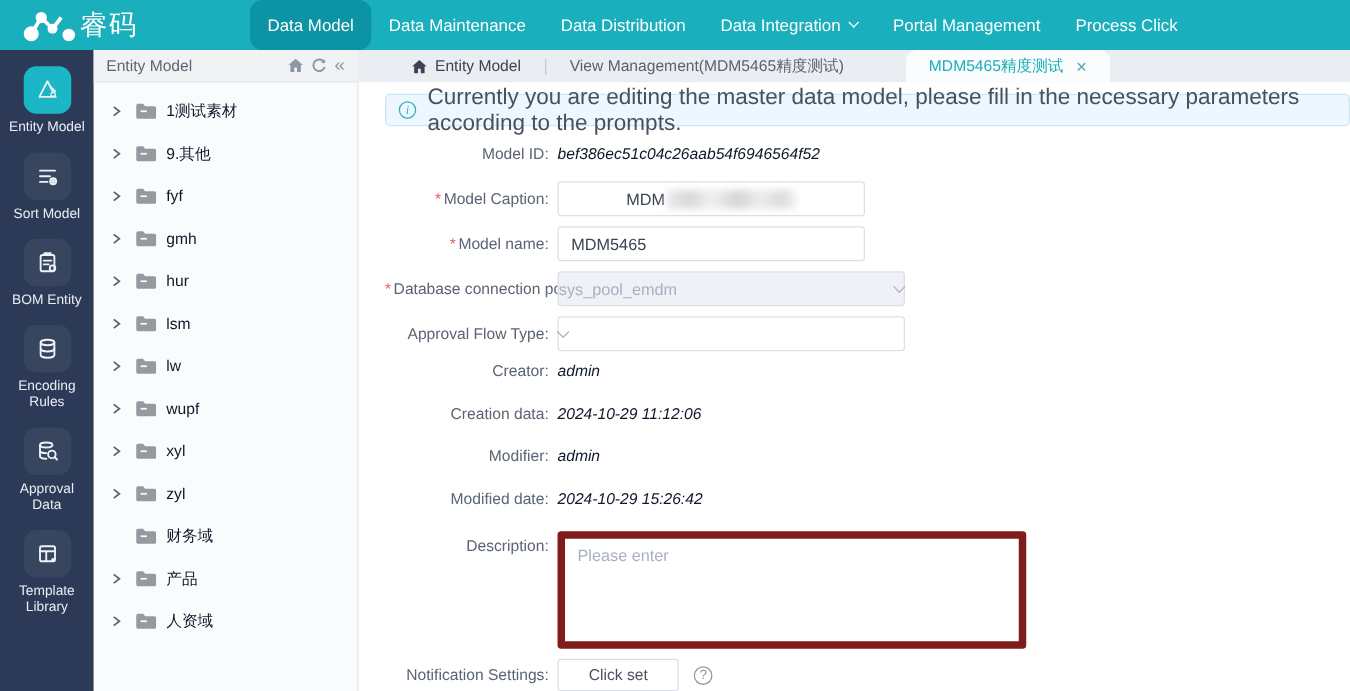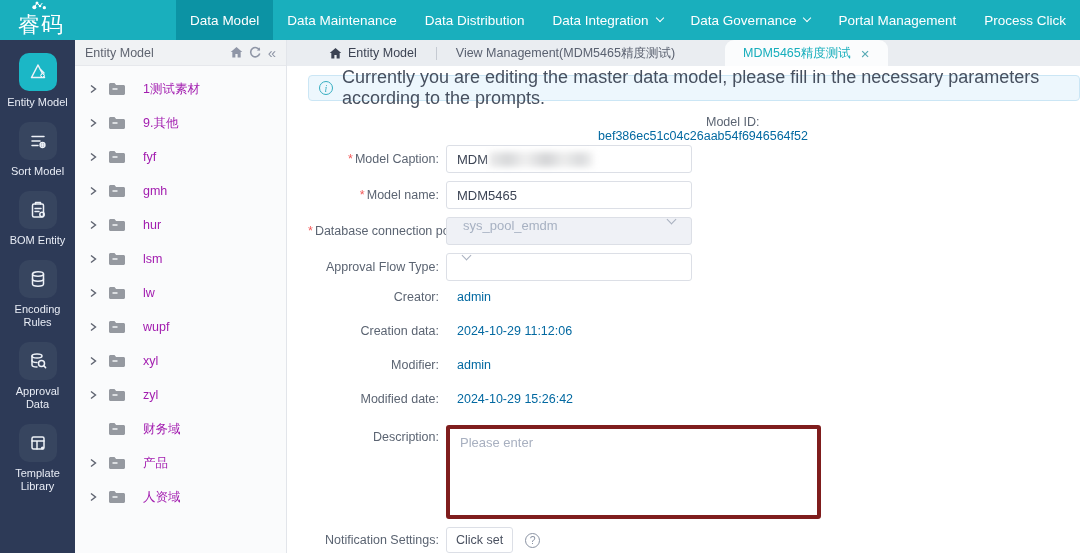--- a/index.html
+++ b/index.html
@@ -2,25 +2,25 @@
 <html><head>
 <meta charset="utf-8">
 <style>
   * { margin:0; padding:0; box-sizing:border-box; }
   html,body { width:1080px; height:553px; overflow:hidden; }
   body { font-family:"Liberation Sans","DejaVu Sans",sans-serif; font-size:13px; color:#3d4555; background:#fff; }
   .app { width:1080px; height:553px; display:flex; flex-direction:column; }
 
   
   .topbar { height:40px; background:#19afbd; display:flex; align-items:stretch; flex:none; }
-  .logo { width:200px; display:flex; padding-left:16px;flex-direction:column; }
+  .logo { width:200px; display:flex; align-items:center; padding-left:16px; }
   .logo svg { width:46px; height:30px; }
   .logo-text { color:#fff; font-size:22px; letter-spacing:1px; margin-left:2px; }
   .top-nav { display:flex; align-items:stretch; }
-  .nav-item { display:flex; align-items:center; padding:0 14px; color:#fff; font-size:13.5px; cursor:pointer; white-space:nowrap; }
+  .nav-item { display:flex; align-items:center; padding:0 14px; color:#fff; font-size:13.5px; cursor:pointer; white-space:nowrap;border-radius:10px; }
   .nav-item.active { background:#0c93a4; }
   .caret { border:solid #fff; border-width:0 1.5px 1.5px 0; padding:2.5px; transform:rotate(45deg); margin-left:8px; display:inline-block; position:relative; top:-2px; }
 
   
   .body-row { flex:1; display:flex; min-height:0; }
 
   
   .sidebar { width:75px; background:#2d3a57; flex:none; display:flex; flex-direction:column; align-items:center; padding-top:13px; overflow:hidden; }
   .side-item { display:flex; flex-direction:column; align-items:center; margin-bottom:13px; cursor:pointer; width:72px; }
   .tile { width:38px; height:38px; border-radius:10px; background:#37455f; display:flex; align-items:center; justify-content:center; color:#eef2f8; }
@@ -35,21 +35,21 @@
   .tree-tools { display:flex; align-items:center; color:#8f96a6; }
   .tree-tools .ticon { margin-left:6px; cursor:pointer; display:flex; align-items:center; font-size:15px; line-height:1; }
   .tree-tools svg { width:13px; height:13px; }
   .tree-body { flex:1; overflow:hidden; padding-top:6px; }
   .tree-row { height:34px; display:flex; align-items:center; padding-left:13px; cursor:pointer; }
   .tw { width:12px; height:12px; display:flex; align-items:center; color:#5e6370; flex:none; }
   .tw svg { width:10px; height:10px; }
   .tree-row.noexp .tw { visibility:hidden; }
   .folder { margin-left:8px; display:flex; align-items:center; flex:none; }
   .folder svg { width:17px; height:14px; }
-  .tree-label { margin-left:18px; font-size:12.5px; color:#a21caf; white-space:nowrap; }
+  .tree-label { margin-left:8px; font-size:12.5px; color:#0f172a; white-space:nowrap; }
 
   
   .main { flex:1; display:flex; flex-direction:column; min-width:0; }
   .tabstrip { height:26px; background:#eaedf1; display:flex; align-items:center; flex:none; }
   .crumb-tab { display:flex; align-items:center; font-size:12.5px; color:#3c4353; margin-left:42px; cursor:pointer; }
   .crumb-tab svg { width:13px; height:13px; margin-right:6px; }
   .tab-divider { width:1px; height:13px; background:#c5cad2; margin:0 19px; }
   .plain-tab { font-size:12.5px; color:#5a6170; cursor:pointer; white-space:nowrap; }
   .active-tab { margin-left:50px; height:26px; align-self:flex-end; background:#fbfcfd; border-radius:9px 9px 0 0; display:flex; align-items:center; padding:0 18px; cursor:pointer; }
   .active-tab .atab-label { color:#17aebc; font-size:12.5px; }
@@ -60,35 +60,35 @@
   .info-ic { width:14px; height:14px; border:1px solid #36aec1; border-radius:50%; color:#36aec1; font-size:10px; display:flex; align-items:center; justify-content:center; font-style:italic; font-family:"Liberation Serif",serif; flex:none; }
   .banner-text { margin-left:9px; font-size:18px; color:#47505f; }
 
   
   .form { margin-top:14px; }
   .form-row { display:flex; align-items:center; margin-left:21px; }
   .form-row.top { align-items:flex-start; }
   .flabel { width:131px; text-align:right; font-size:12.5px; color:#5b6472; flex:none; white-space:nowrap; }
   .form-row.top .flabel { padding-top:5px; }
   .star { color:#f25a5a; margin-right:2px; }
-  .fval { margin-left:18px; font-size:12.5px; color:#0369a1; }
-  .mb14 { margin-bottom:14px;flex-direction:column; } .mb8 { margin-bottom:8px; } .mb18 { margin-bottom:18px; }
+  .fval { margin-left:7px; font-size:12.5px; color:#0f172a;font-style:italic; }
+  .mb14 { margin-bottom:14px; } .mb8 { margin-bottom:8px; } .mb18 { margin-bottom:18px; }
   .row-h16 { height:16px; }
-  .input-box, .finput { margin-left:7px; width:246px; height:28px; border:1px solid #dcdfe6; border-radius:3px; background:#fff; padding:0 10px; font-size:13px; color:#3d4555; display:flex; align-items:center; }
+  .input-box, .finput { margin-left:7px; width:246px; height:28px; border:1px solid #dcdfe6; border-radius:3px; background:#fff; padding:0 10px; font-size:13px; color:#3d4555; display:flex; align-items:center;justify-content:center; }
   .finput { font-family:"Liberation Sans","DejaVu Sans",sans-serif; outline:none; display:block; line-height:26px; }
   .redact { width:104px; height:15px; margin-left:1px; border-radius:2px;
             background:linear-gradient(90deg,#ececec,#d7d8da 18%,#f0f0f0 35%,#d3d4d6 55%,#ededed 72%,#dadbdd 88%,#f1f1f1);
             filter:blur(3px); }
-  .select-box { margin-left:7px; width:246px; height:28px; border:1px solid #dcdfe6; border-radius:3px; background:#fff; padding:0 16px; font-size:13px; color:#3d4555; display:flex; align-items:flex-start; cursor:pointer; }
+  .select-box { margin-left:7px; width:278px; height:28px; border:1px solid #dcdfe6; border-radius:3px; background:#fff; padding:0 0; font-size:13px; color:#3d4555; display:flex; align-items:center; cursor:pointer; }
   .select-box .sel-text { flex:1; white-space:nowrap; overflow:hidden; }
   .sel-caret { border:solid #a9b0bf; border-width:0 1.5px 1.5px 0; padding:3px; transform:rotate(45deg); position:relative; top:-2px; }
   .select-box.disabled { background:#eff1f6; color:#a7b1c2; cursor:not-allowed; }
-  .ftextarea { margin-left:7px; width:375px; height:94px; border:4px solid #7f1d1d; border-radius:3px; padding:6px 10px; font-size:13px; font-family:"Liberation Sans","DejaVu Sans",sans-serif; color:#3d4555; resize:none; outline:none; }
+  .ftextarea { margin-left:7px; width:375px; height:94px; border:6px solid #7f1d1d; border-radius:3px; padding:6px 10px; font-size:13px; font-family:"Liberation Sans","DejaVu Sans",sans-serif; color:#3d4555; resize:none; outline:none; }
   .ftextarea::placeholder, .finput::placeholder { color:#a8b0c0; }
-  .fbtn { margin-left:7px; height:26px; background:#fff; border:1px solid #dcdfe6; border-radius:3px; padding:0 9px; font-size:12.5px; color:#4a5160; cursor:pointer; font-family:"Liberation Sans","DejaVu Sans",sans-serif; }
+  .fbtn { margin-left:7px; height:26px; background:#fff; border:1px solid #dcdfe6; border-radius:3px; padding:0 24px; font-size:12.5px; color:#4a5160; cursor:pointer; font-family:"Liberation Sans","DejaVu Sans",sans-serif; }
   .help-ic { width:15px; height:15px; border:1px solid #8a93a3; border-radius:50%; color:#8a93a3; font-size:10.5px; display:flex; align-items:center; justify-content:center; margin-left:12px; cursor:pointer; }
 </style>
 </head>
 <body>
 
 <div class="app">
 
   <div class="topbar">
     <div class="logo">
       <svg viewBox="0 0 46 30">
@@ -112,24 +112,20 @@
           <span>Data Maintenance</span>
         </div>
         <div class="nav-item">
           <span>Data Distribution</span>
         </div>
         <div class="nav-item">
           <span>Data Integration</span>
           <span class="caret"></span>
         </div>
         <div class="nav-item">
-          <span>Data Governance</span>
-          <span class="caret"></span>
-        </div>
-        <div class="nav-item">
           <span>Portal Management</span>
         </div>
         <div class="nav-item">
           <span>Process Click</span>
         </div>
       </div>
   </div>
 
   <div class="body-row">
 

